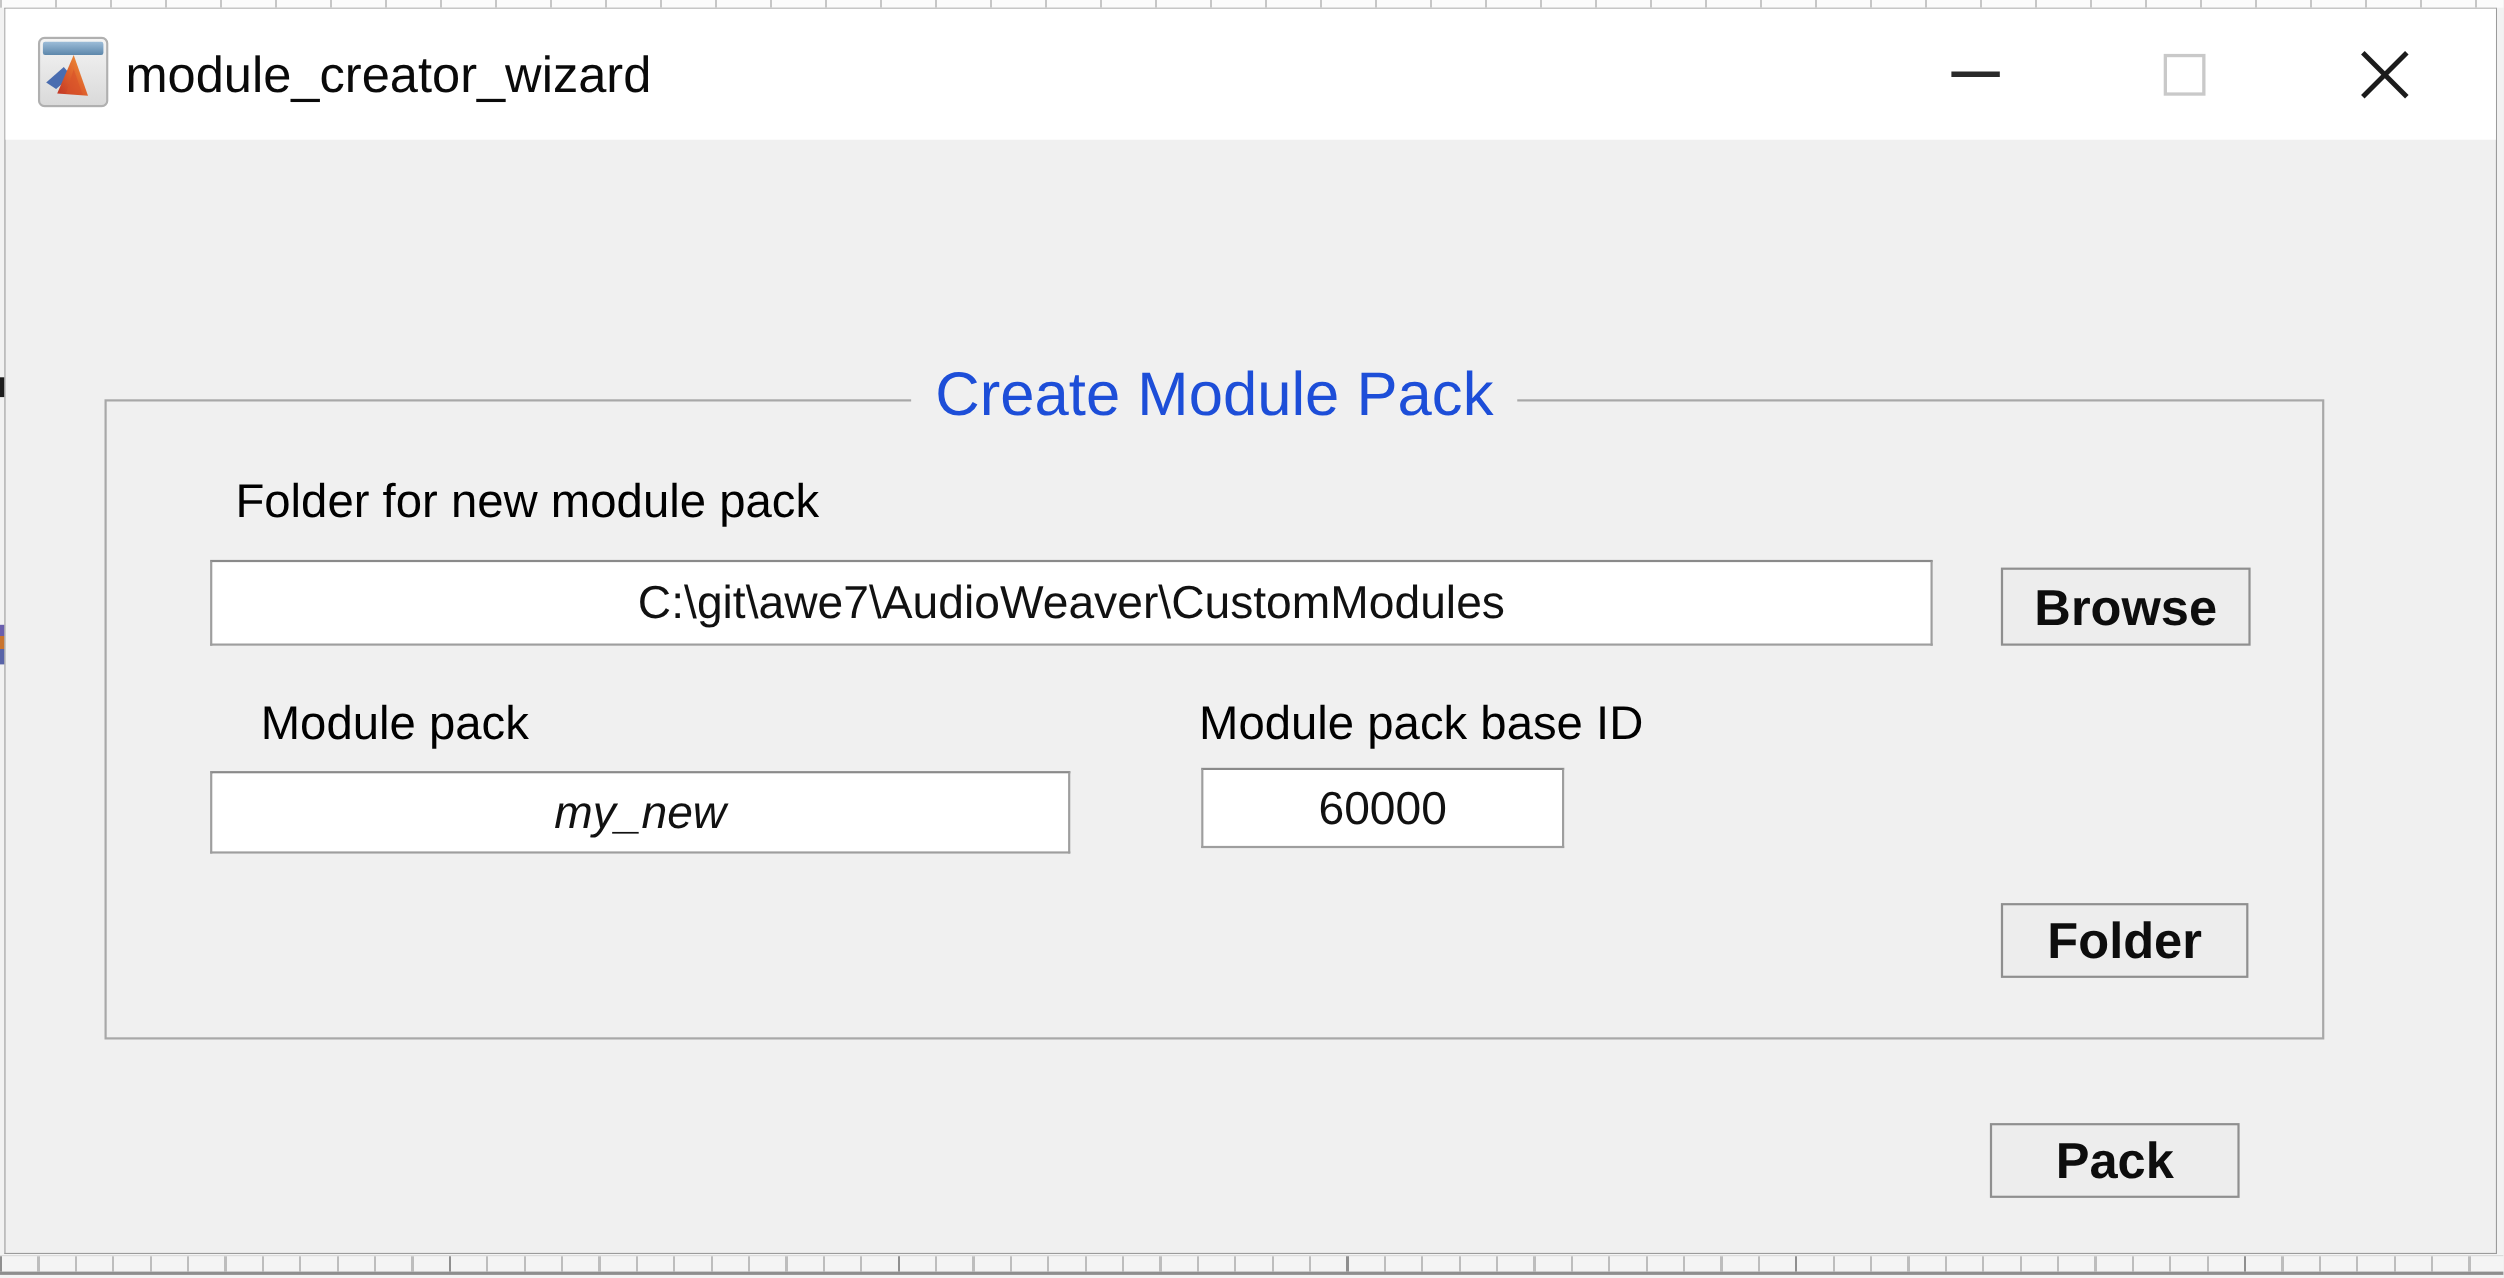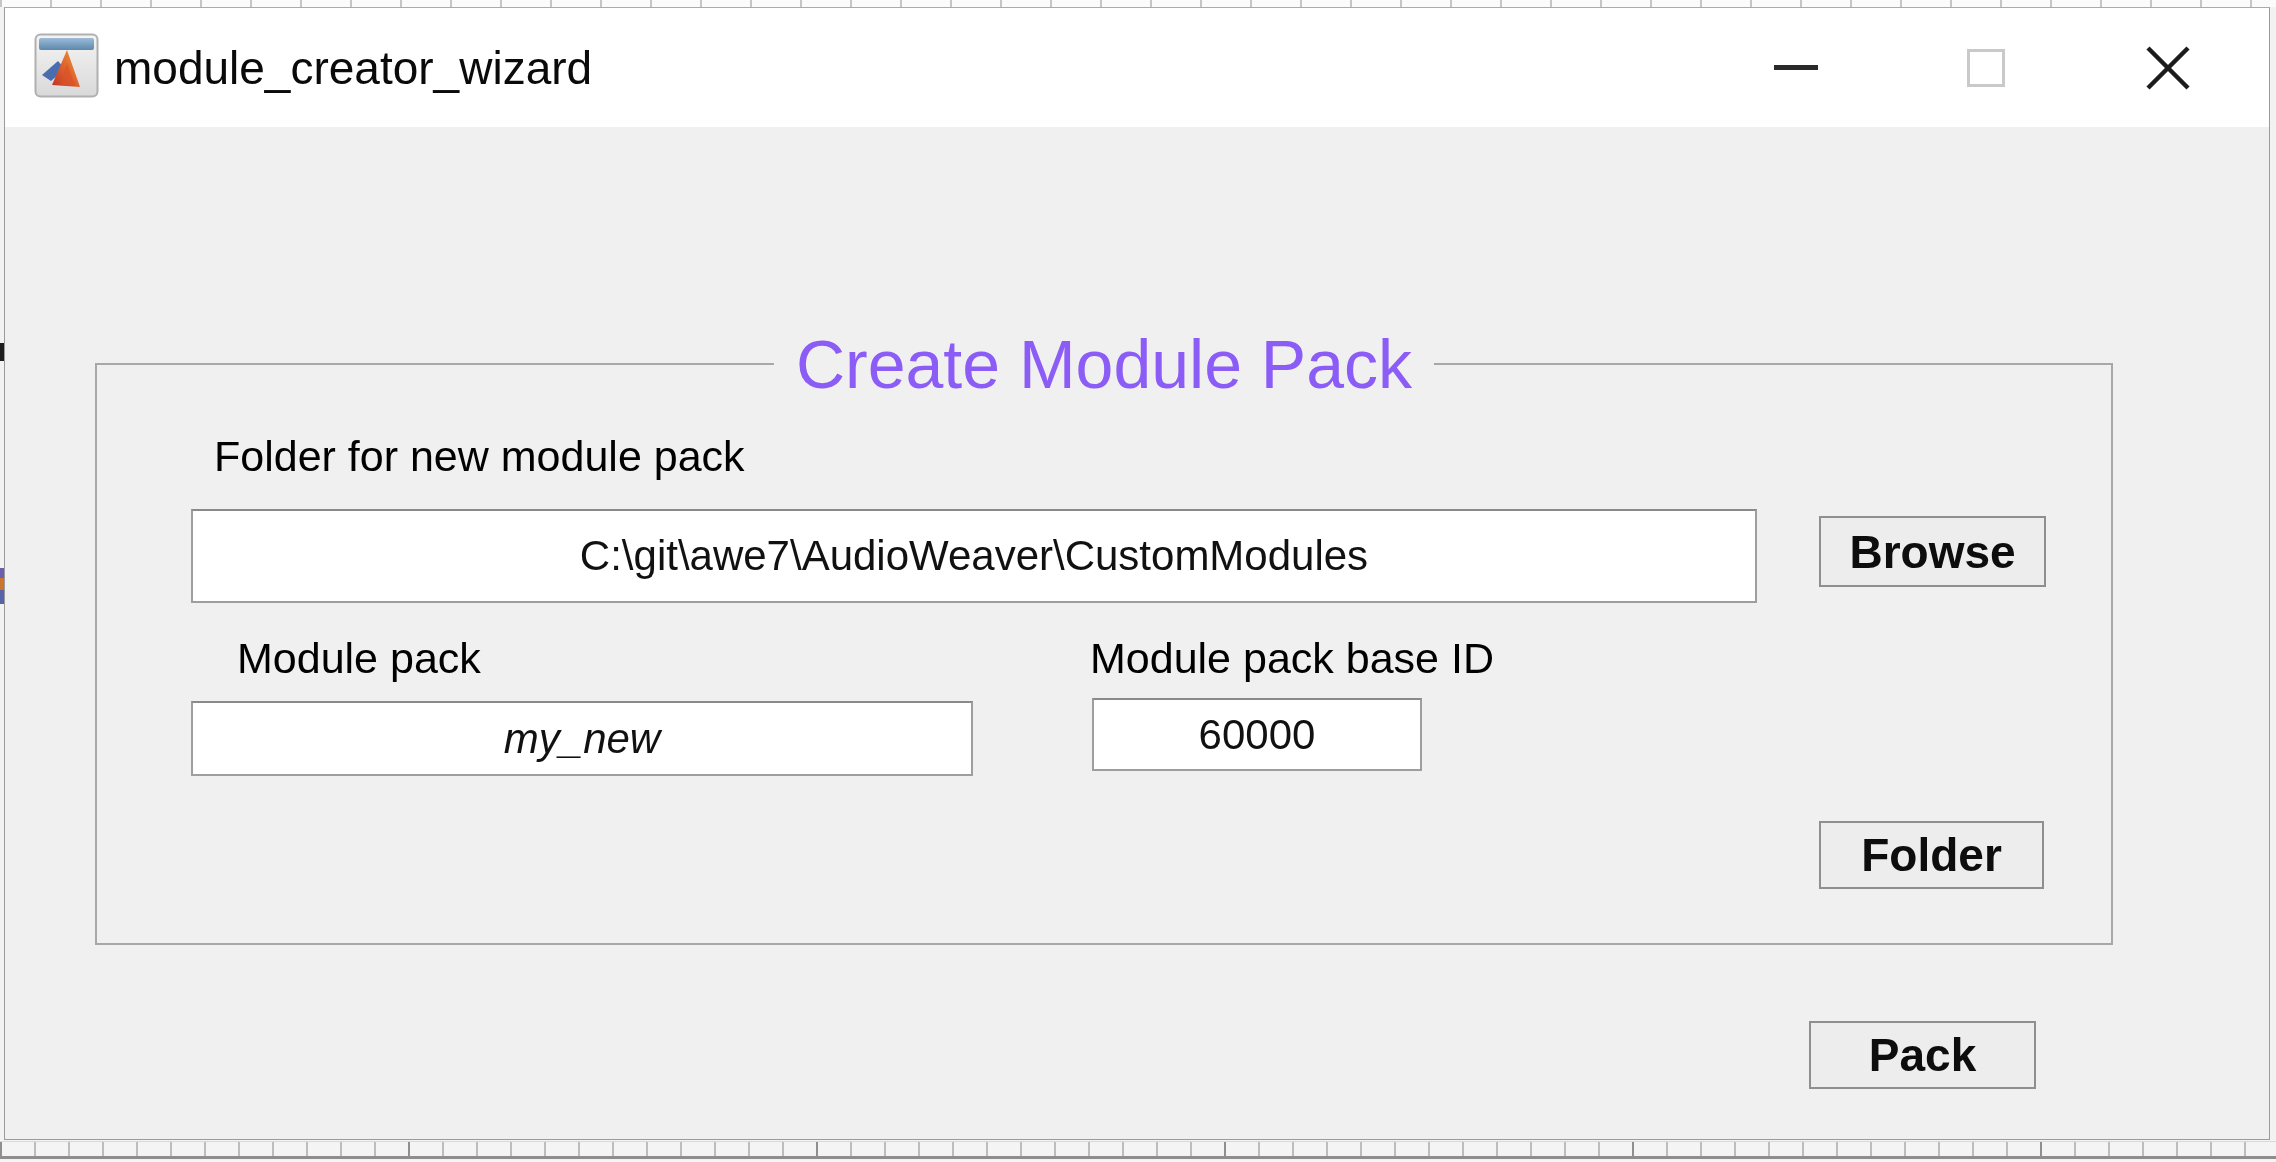--- a/index.html
+++ b/index.html
@@ -72,42 +72,42 @@
 
   
   .groupbox {
     position: absolute; left: 90px; top: 355px; width: 2018px; height: 582px;
     border: 2px solid #a8a8a8;
     background: #f0f0f0;
   }
   .groupbox-legend {
     position: absolute; top: -40px; left: 50%; transform: translateX(-50%);
     background: #f0f0f0; padding: 0 22px;
-    font-size: 68px; color: #8b5cf6; white-space: nowrap;
+    font-size: 56px; color: #1d4ed8; white-space: nowrap;
   }
 
   .field-label {
     position: absolute; font-size: 43px; color: #000; white-space: nowrap;
   }
   .label-folder { left: 209px; top: 424px; }
   .label-module { left: 215px; top: 626px; margin-left: 17px; }
   .label-baseid { left: 1085px; top: 626px; }
 
   .edit-field {
     position: absolute;
     background: #ffffff;
     border: 2px solid #9e9e9e;
     border-top-color: #8a8a8a;
     font-family: "Liberation Sans", "DejaVu Sans", sans-serif;
     font-size: 42px; color: #111;
     text-align: center;
     outline: none;
     padding: 0;
   }
-  .field-folder { left: 186px; top: 501px; width: 1566px; height: 94px; }
+  .field-folder { left: 186px; top: 501px; width: 1566px; height: 78px; }
   .field-module { left: 186px; top: 693px; width: 782px;  height: 75px; font-style: italic; }
   .field-baseid { left: 1087px; top: 690px; width: 330px; height: 73px; }
 
   .push-button {
     position: absolute;
     background: #ededed;
     border: 2px solid #8f8f8f;
     display: flex; align-items: center; justify-content: center;
     font-family: "Liberation Sans", "DejaVu Sans", sans-serif;
     font-size: 46px; font-weight: bold; color: #0d0d0d;

